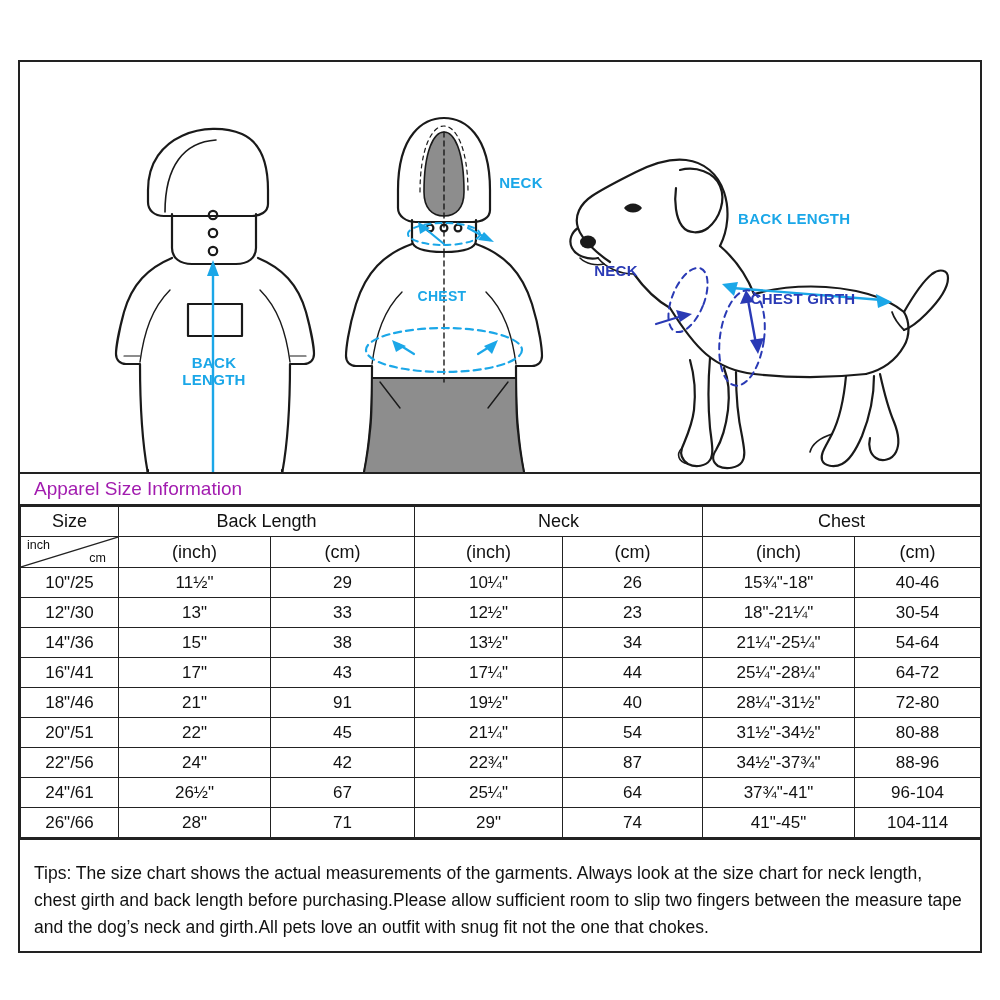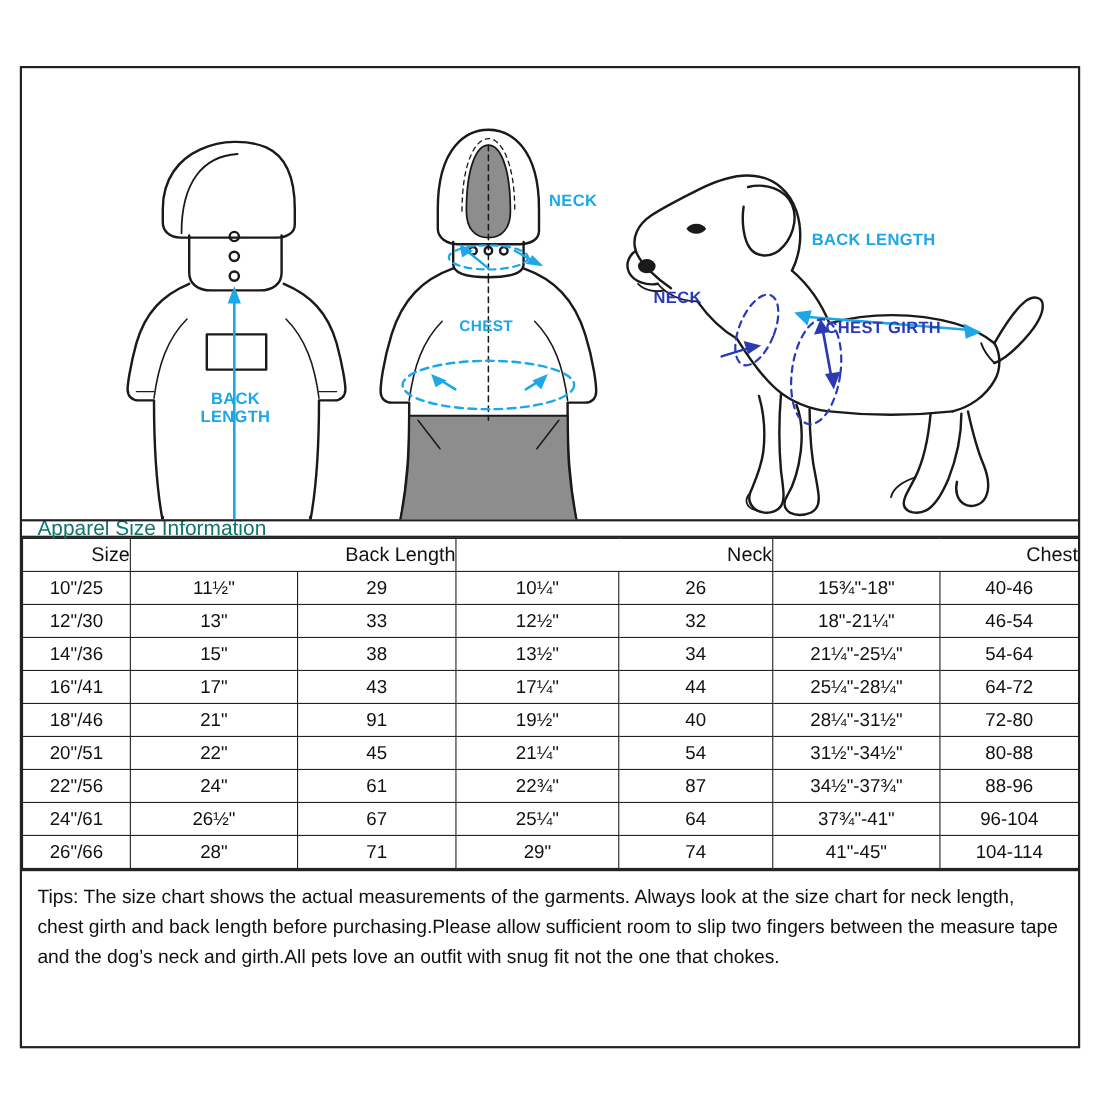--- a/index.html
+++ b/index.html
@@ -34,42 +34,42 @@
     font-weight: bold;
     letter-spacing: .3px;
     color: #1ba7e8;
     font-size: 15px;
     line-height: 17px;
     text-align: center;
   }
   .ilabel.dark { color: #2a3ab5; }
   
   #apparel-title {
-    height: 15px;
+    height: 32px;
     display: flex; align-items: center;
     padding-left: 14px;
     font-size: 19px;
-    color: #0f766e;
+    color: #a21caf;
     border-bottom: 2px solid #222;
   }
   table {
     border-collapse: collapse;
     width: 100%;
     table-layout: fixed;
   }
   table td, table th {
     border: 1px solid #222;
     text-align: center;
     font-size: 17px;
     color: #111;
     font-weight: normal;
     height: 30px;
     padding: 0;
   }
-  thead th { font-size: 18px; text-align: right; }
+  thead th { font-size: 18px; }
   col.c0 { width: 98px; }
   col.c1 { width: 152px; }
   col.c2 { width: 144px; }
   col.c3 { width: 148px; }
   col.c4 { width: 140px; }
   col.c5 { width: 152px; }
   col.c6 { width: 126px; }
   .unitcell {
     position: relative;
     height: 30px;
@@ -81,21 +81,21 @@
   .unitcell .cm {
     position: absolute; right: 12px; bottom: 2px;
     font-size: 12.5px;
   }
   .unitcell .slash {
     position: absolute;
     left: 0; top: 0; width: 100%; height: 100%;
   }
   #tips {
     border-top: 2px solid #222;
-    padding: 10px 14px 8px 14px;
+    padding: 20px 14px 8px 14px;
     font-size: 17.5px;
     line-height: 27px;
     color: #111;
   }
 </style>
 </head>
 <body>
 
 <div id="page">
   <div id="frame">
@@ -312,39 +312,56 @@
           <col class="c5">
           <col class="c6">
       </colgroup>
       <thead>
         <tr>
           <th>Size</th>
           <th colspan="2">Back Length</th>
           <th colspan="2">Neck</th>
           <th colspan="2">Chest</th>
         </tr>
+        <tr>
+          <th>
+            <div class="unitcell">
+              <svg class="slash" viewBox="0 0 98 30" preserveAspectRatio="none">
+                <line x1="0" y1="30" x2="98" y2="0" stroke="#222" stroke-width="1.2"></line>
+              </svg>
+              <span class="inch">inch</span>
+              <span class="cm">cm</span>
+            </div>
+          </th>
+          <th>(inch)</th>
+          <th>(cm)</th>
+          <th>(inch)</th>
+          <th>(cm)</th>
+          <th>(inch)</th>
+          <th>(cm)</th>
+        </tr>
       </thead>
       <tbody>
         <tr>
           <td>10"/25</td>
           <td>11½"</td>
           <td>29</td>
           <td>10¼"</td>
           <td>26</td>
           <td>15¾"-18"</td>
           <td>40-46</td>
         </tr>
         <tr>
           <td>12"/30</td>
           <td>13"</td>
           <td>33</td>
           <td>12½"</td>
-          <td>32</td>
+          <td>23</td>
           <td>18"-21¼"</td>
-          <td>46-54</td>
+          <td>30-54</td>
         </tr>
         <tr>
           <td>14"/36</td>
           <td>15"</td>
           <td>38</td>
           <td>13½"</td>
           <td>34</td>
           <td>21¼"-25¼"</td>
           <td>54-64</td>
         </tr>
@@ -371,21 +388,21 @@
           <td>22"</td>
           <td>45</td>
           <td>21¼"</td>
           <td>54</td>
           <td>31½"-34½"</td>
           <td>80-88</td>
         </tr>
         <tr>
           <td>22"/56</td>
           <td>24"</td>
-          <td>61</td>
+          <td>42</td>
           <td>22¾"</td>
           <td>87</td>
           <td>34½"-37¾"</td>
           <td>88-96</td>
         </tr>
         <tr>
           <td>24"/61</td>
           <td>26½"</td>
           <td>67</td>
           <td>25¼"</td>

